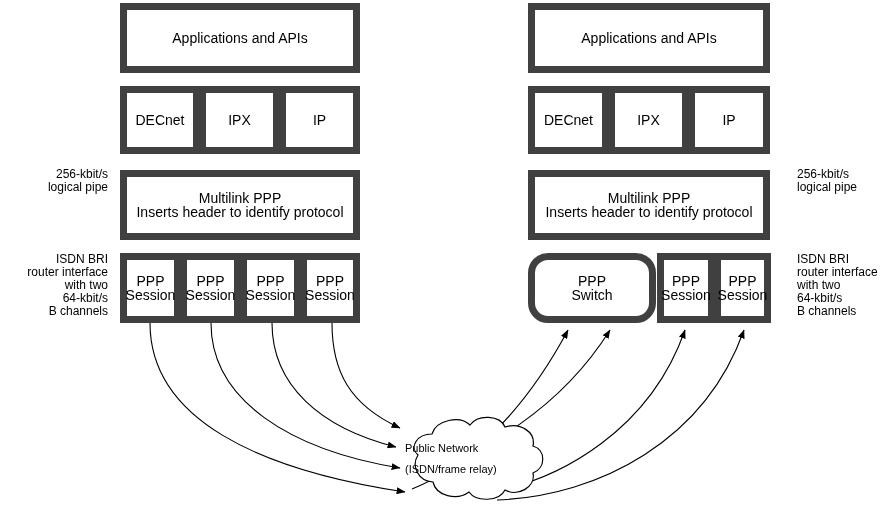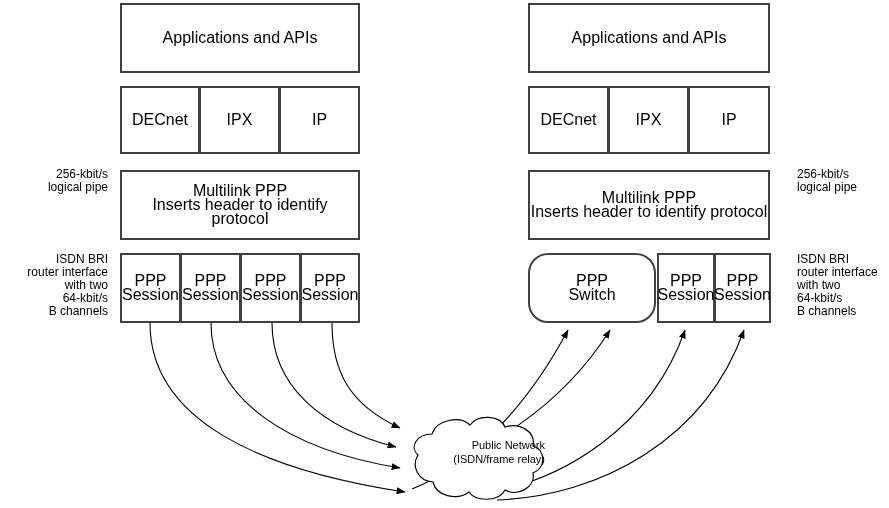--- a/index.html
+++ b/index.html
@@ -24,27 +24,27 @@
   }
   svg.canvas {
     position: absolute;
     left: 0; top: 0;
     width: 889px;
     height: 508px;
   }
   .box {
     position: absolute;
     box-sizing: border-box;
-    border: 2px solid #404040;
+    border: 7px solid #404040;
     background: #ffffff;
     display: flex;
     align-items: center;
     justify-content: center;
     text-align: center;
-    font-size: 16px;
+    font-size: 14px;
     line-height: 14px;
     color: #000000;
   }
   .box.rounded {
     border-radius: 20px;
   }
   .box .label {
     white-space: pre-line;
     display: block;
   }
@@ -57,22 +57,22 @@
   }
   .side-label.left {
     text-align: right;
   }
   .side-label.right {
     text-align: left;
   }
   .cloud-label {
     position: absolute;
     font-size: 11px;
-    line-height: 14px;
-    text-align: right;
+    line-height: 21px;
+    text-align: left;
     white-space: pre-line;
     color: #000000;
     pointer-events: none;
   }
 </style>
 </head>
 <body>
 
 <div id="diagram-root">
 

